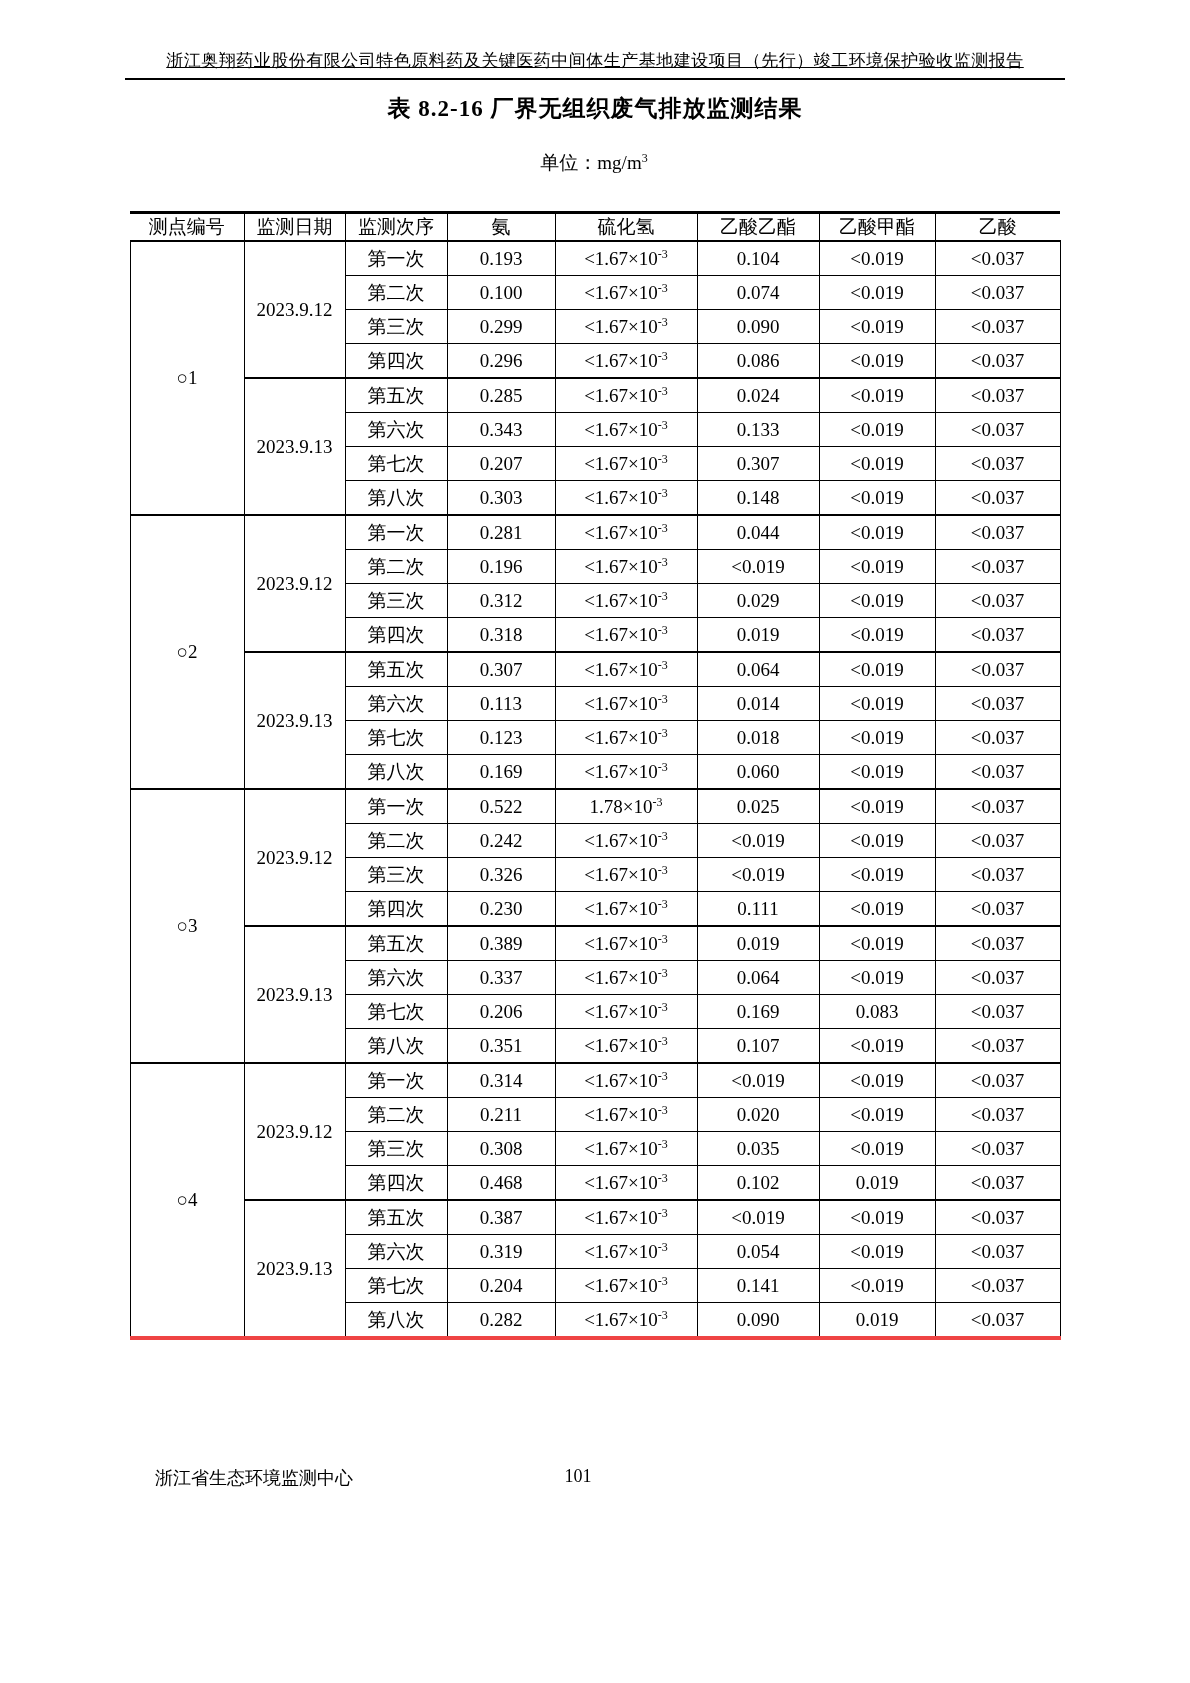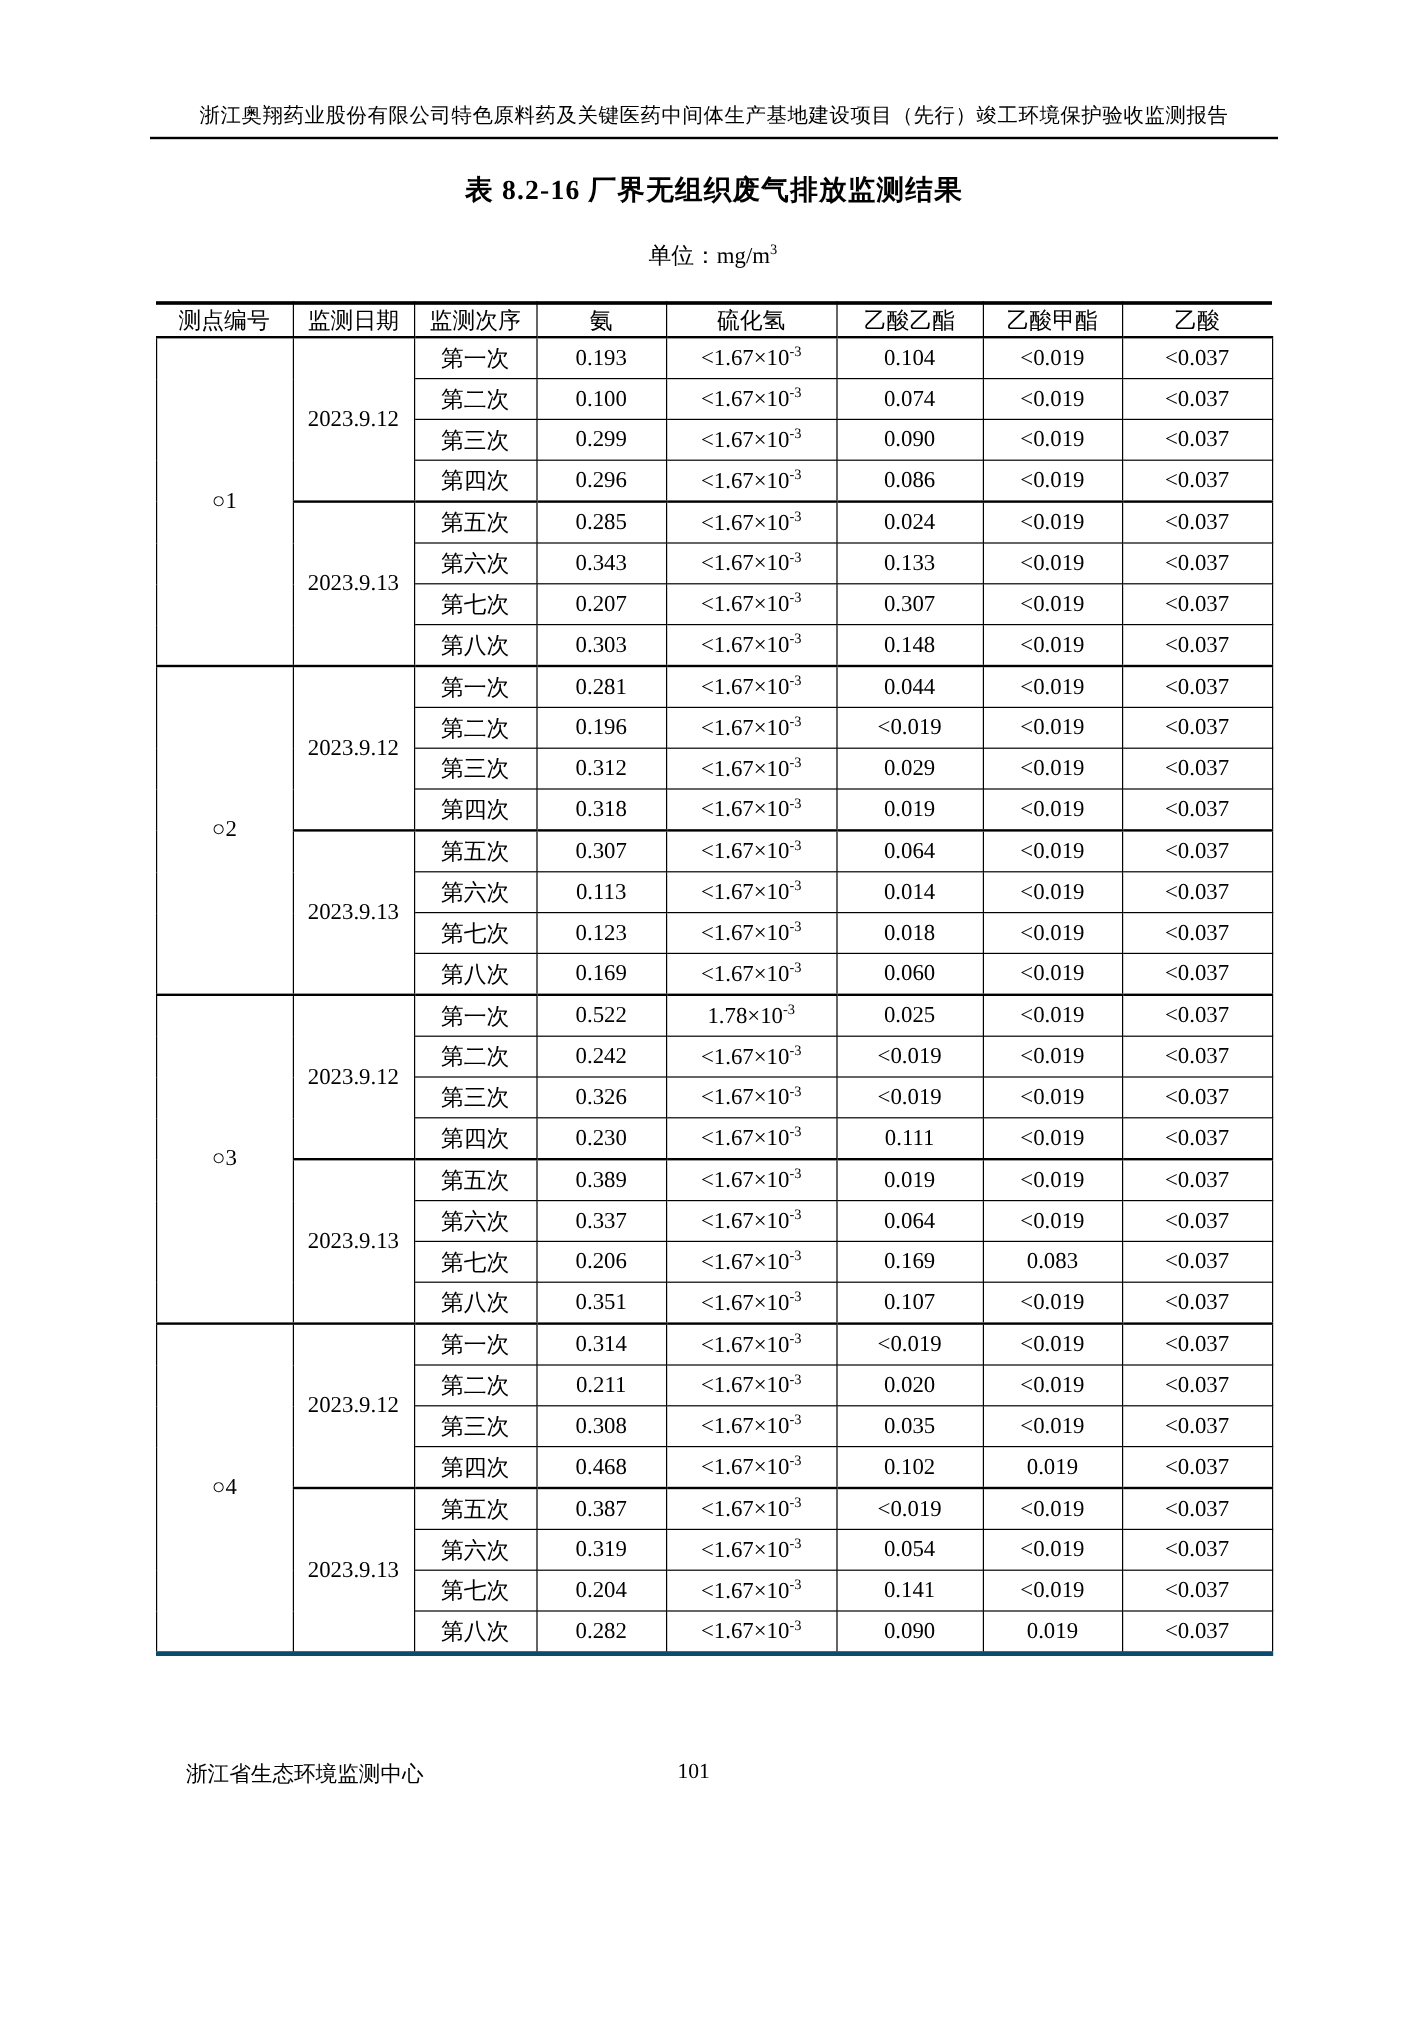--- a/index.html
+++ b/index.html
@@ -4,50 +4,50 @@
 <style>
   html, body { margin: 0; padding: 0; }
   body {
     width: 1190px; height: 1683px;
     background: #ffffff;
     position: relative;
     font-family: "Liberation Serif", "DejaVu Serif", serif;
     color: #000;
   }
   .content { width: 940px; margin: 0 auto; }
-  .page-header { padding-top: 86px; }
+  .page-header { padding-top: 50px; text-decoration: underline; }
   .page-header-text {
     font-size: 17px; line-height: 22px;
     text-align: center; letter-spacing: 0.5px;
     white-space: nowrap;
   }
   .header-rule {
     border-bottom: 2px solid #000;
     margin-top: 6px;
   }
   .doc-title {
-    margin-top: 27px;
+    margin-top: 13px;
     text-align: center;
     font-size: 23px; font-weight: bold;
     letter-spacing: 1px;
   }
   .unit-line {
     margin-top: 26px;
     text-align: center;
     font-size: 19px;
     padding-right: 2px;
   }
   .unit-line sup { font-size: 12px; }
   table.monitor {
-    margin: 25px auto 0 auto;
+    margin: 35px auto 0 auto;
     width: 930px;
     table-layout: fixed;
     border-collapse: collapse;
     border-top: 3px solid #000;
-    border-bottom: 4px solid #0c4a6e;
+    border-bottom: 4px solid #ef4444;
   }
   table.monitor th, table.monitor td {
     border: 1px solid #000;
     text-align: center;
     vertical-align: middle;
     font-weight: normal;
     font-size: 19px;
     padding: 0;
     overflow: hidden;
   }

